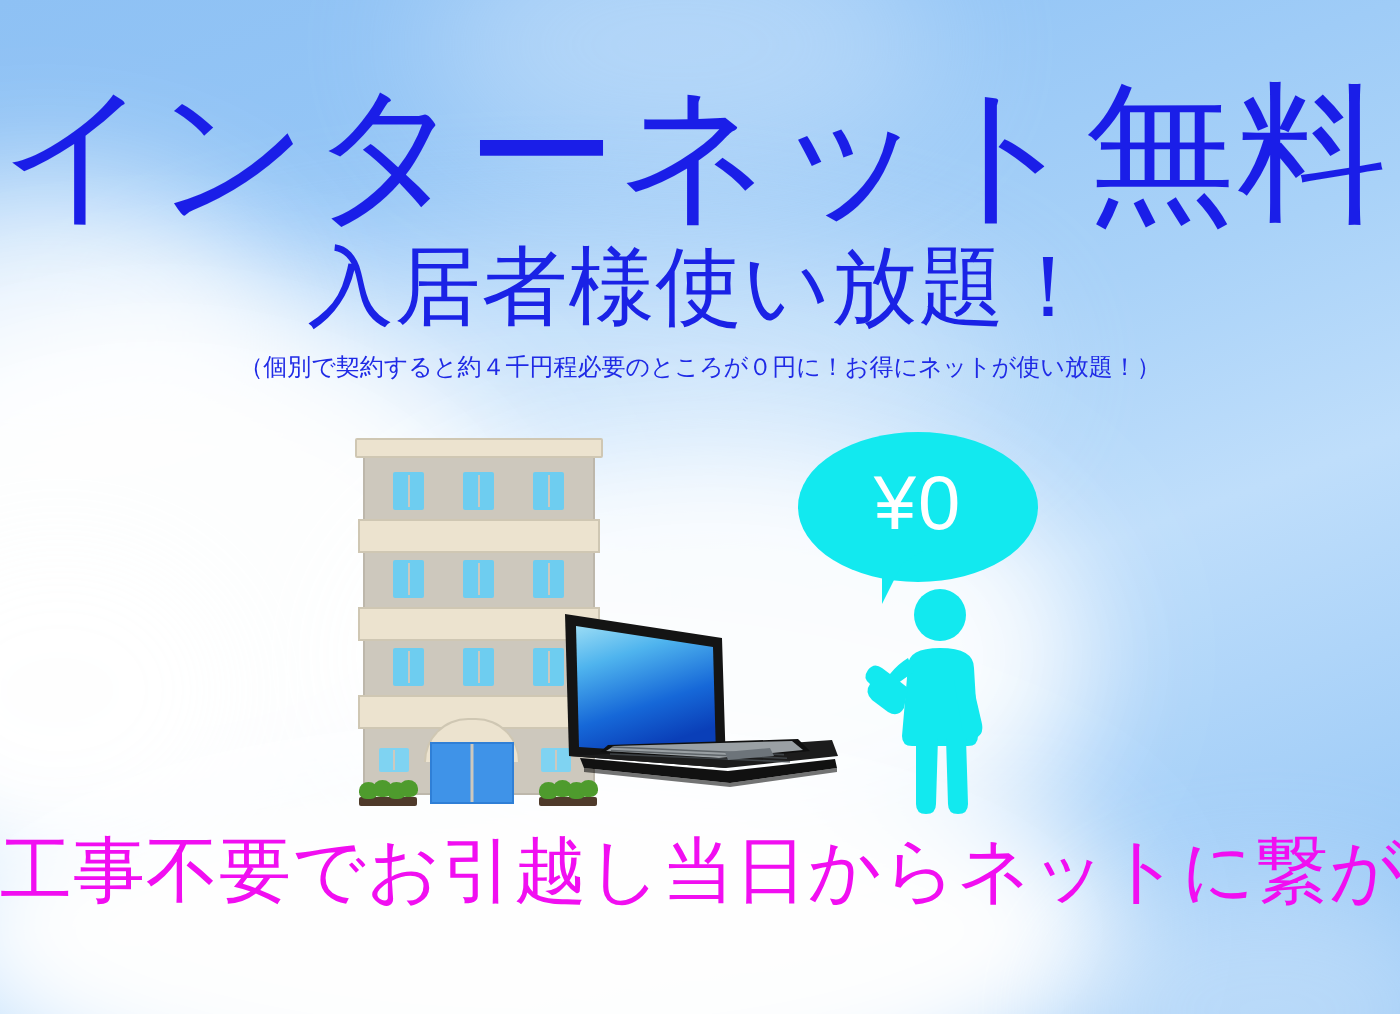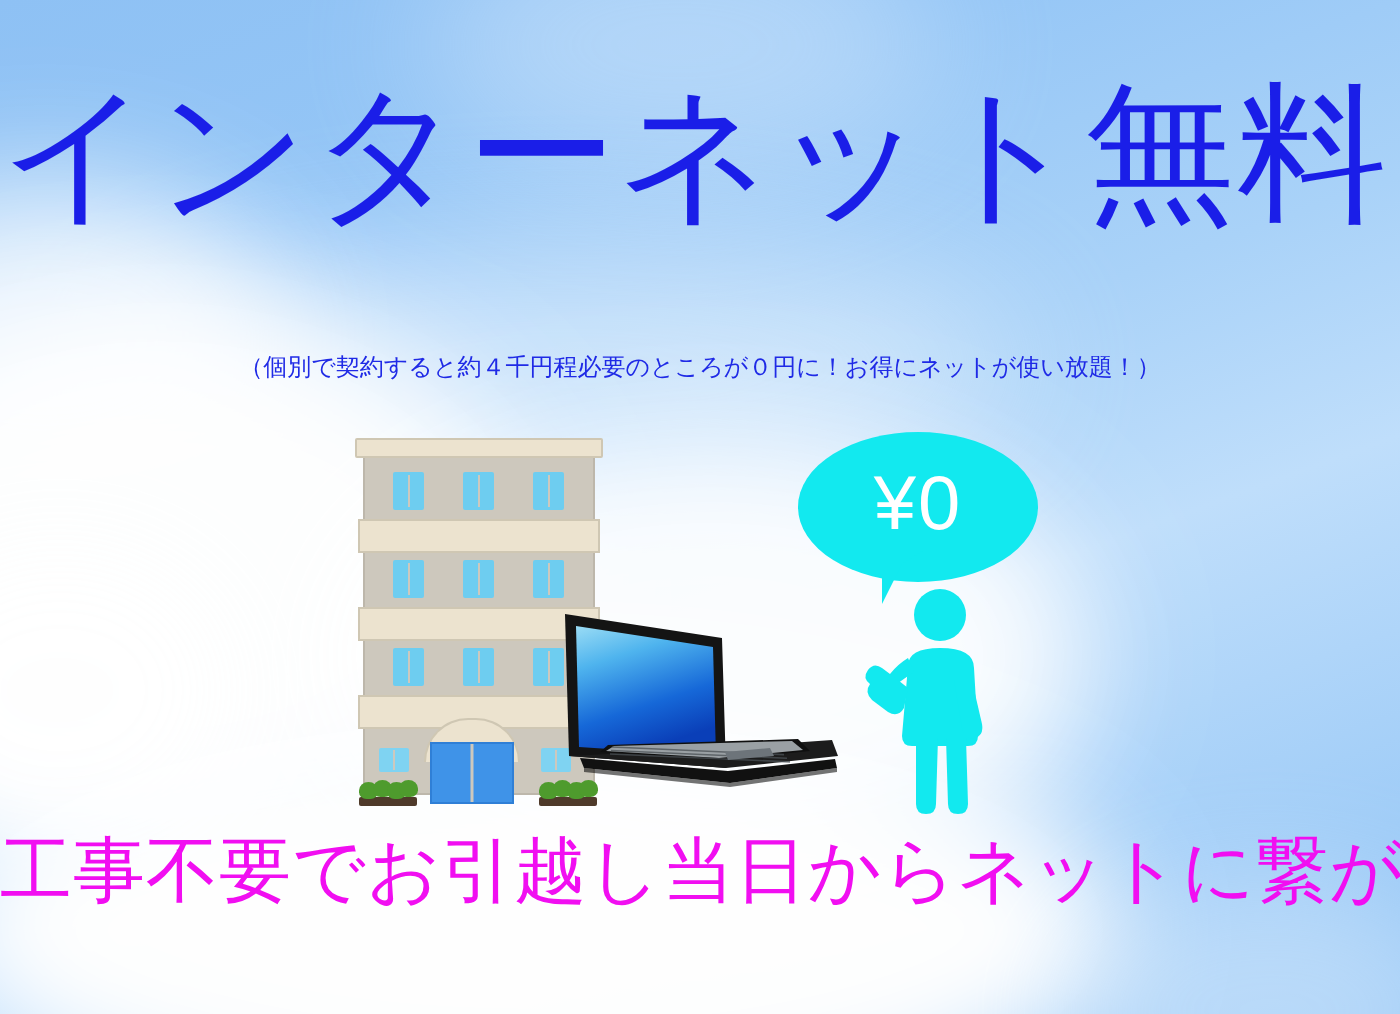--- a/index.html
+++ b/index.html
@@ -315,20 +315,21 @@
   <div class="cloud cloud-mid-band"></div>
   <div class="cloud cloud-left-upper"></div>
   <div class="cloud cloud-left-big"></div>
   <div class="cloud cloud-left-edge"></div>
   <div class="cloud cloud-center"></div>
   <div class="cloud cloud-bottom-wide"></div>
   <div class="cloud cloud-right-low"></div>
 
   <div class="headline">インターネット無料！</div>
 
+  <div class="subhead">入居者様使い放題！</div>
 
   <div class="note">（個別で契約すると約４千円程必要のところが０円に！お得にネットが使い放題！）</div>
 
   <div class="building">
     <div class="bld-body"></div>
     <div class="bld-roof"></div>
 
     <div class="win" style="left:38px;  top:42px;"></div>
     <div class="win" style="left:108px; top:42px;"></div>
     <div class="win" style="left:178px; top:42px;"></div>

